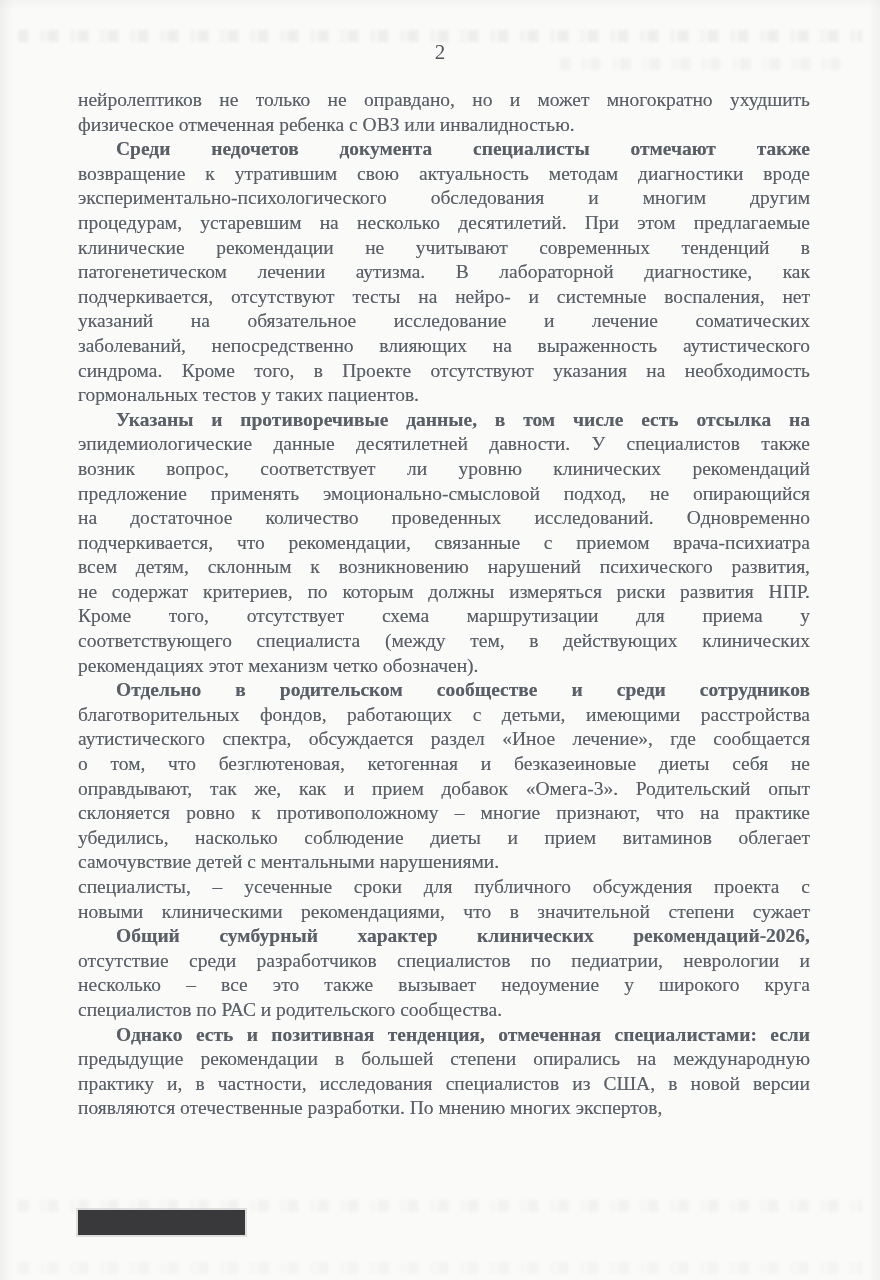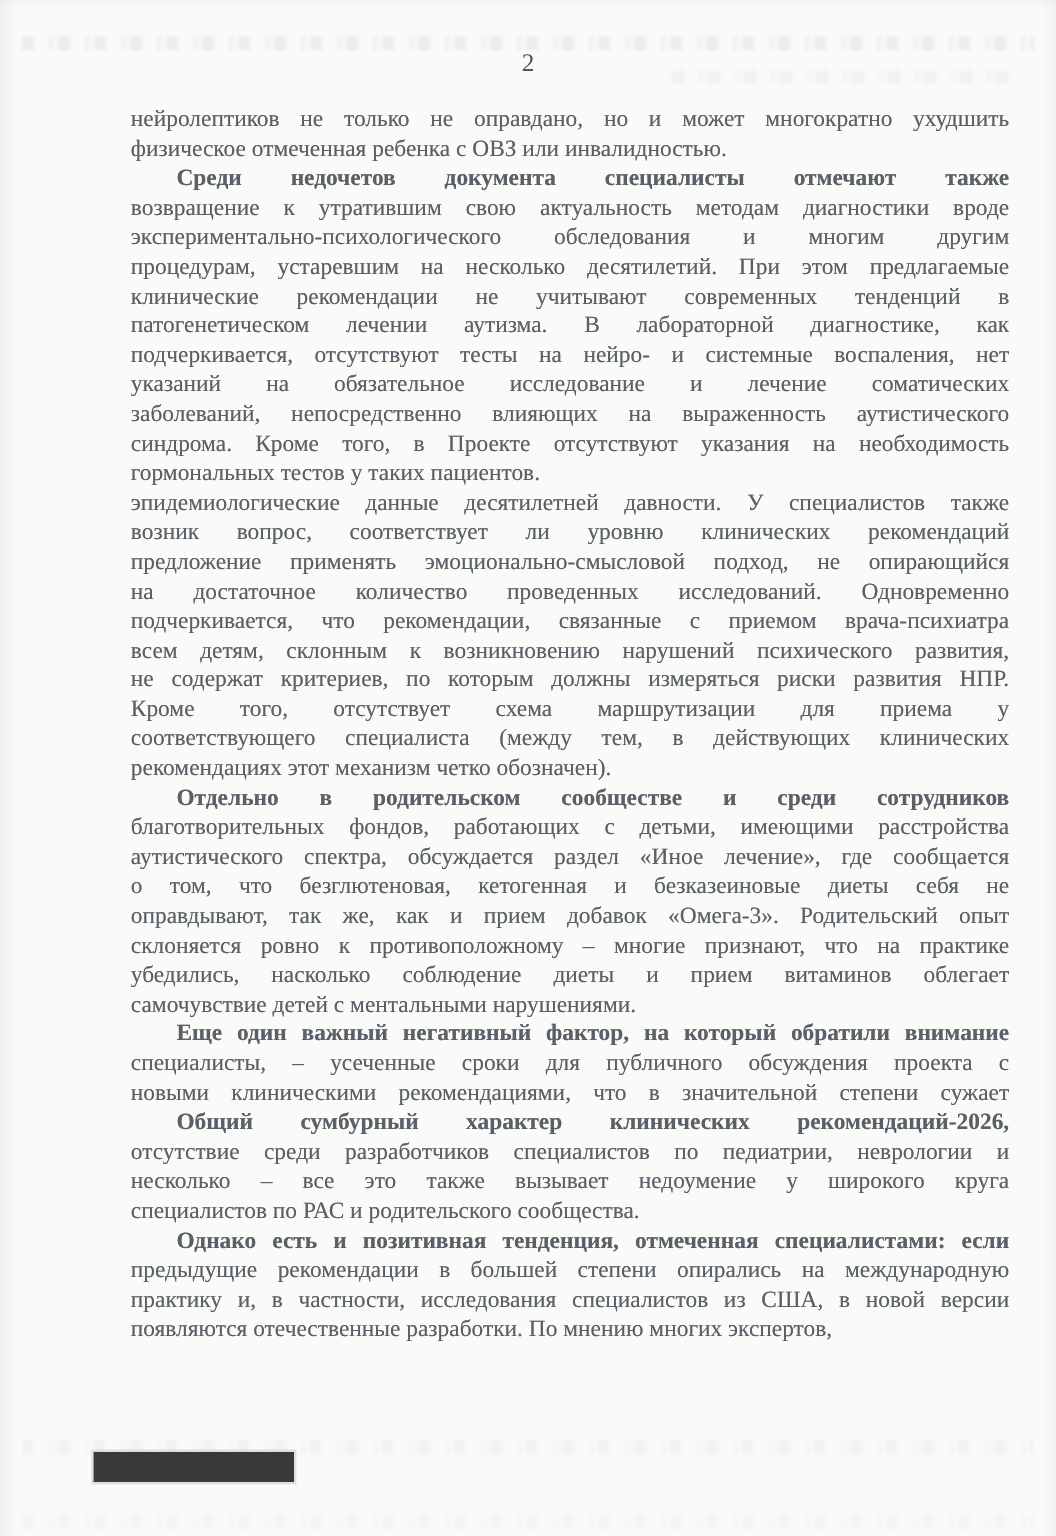--- a/index.html
+++ b/index.html
@@ -55,21 +55,20 @@
   }
 
   .text-column {
     position: absolute;
     left: 78px;
     top: 88px;
     width: 732px;
     color: #5a6067;
     font-size: 19.5px;
     text-shadow: 0 0 0.5px rgba(90,96,103,0.55);
-    margin-left: 31px;
   }
   .paragraph {
     margin: 0;
     padding: 0;
   }
   .line {
     height: 24.6px;
     line-height: 24.6px;
     text-align: justify;
     text-align-last: justify;
@@ -117,20 +116,21 @@
       <div class="line">процедурам, устаревшим на несколько десятилетий. При этом предлагаемые</div>
       <div class="line">клинические рекомендации не учитывают современных тенденций в</div>
       <div class="line">патогенетическом лечении аутизма. В лабораторной диагностике, как</div>
       <div class="line">подчеркивается, отсутствуют тесты на нейро- и системные воспаления, нет</div>
       <div class="line">указаний на обязательное исследование и лечение соматических</div>
       <div class="line">заболеваний, непосредственно влияющих на выраженность аутистического</div>
       <div class="line">синдрома. Кроме того, в Проекте отсутствуют указания на необходимость</div>
       <div class="line last">гормональных тестов у таких пациентов.</div>
     </div>
     <div class="paragraph indent">
+      <div class="line first">Указаны и противоречивые данные, в том числе есть отсылка на</div>
       <div class="line">эпидемиологические данные десятилетней давности. У специалистов также</div>
       <div class="line">возник вопрос, соответствует ли уровню клинических рекомендаций</div>
       <div class="line">предложение применять эмоционально-смысловой подход, не опирающийся</div>
       <div class="line">на достаточное количество проведенных исследований. Одновременно</div>
       <div class="line">подчеркивается, что рекомендации, связанные с приемом врача-психиатра</div>
       <div class="line">всем детям, склонным к возникновению нарушений психического развития,</div>
       <div class="line">не содержат критериев, по которым должны измеряться риски развития НПР.</div>
       <div class="line">Кроме того, отсутствует схема маршрутизации для приема у</div>
       <div class="line">соответствующего специалиста (между тем, в действующих клинических</div>
       <div class="line last">рекомендациях этот механизм четко обозначен).</div>
@@ -139,21 +139,20 @@
       <div class="line first">Отдельно в родительском сообществе и среди сотрудников</div>
       <div class="line">благотворительных фондов, работающих с детьми, имеющими расстройства</div>
       <div class="line">аутистического спектра, обсуждается раздел «Иное лечение», где сообщается</div>
       <div class="line">о том, что безглютеновая, кетогенная и безказеиновые диеты себя не</div>
       <div class="line">оправдывают, так же, как и прием добавок «Омега-3». Родительский опыт</div>
       <div class="line">склоняется ровно к противоположному – многие признают, что на практике</div>
       <div class="line">убедились, насколько соблюдение диеты и прием витаминов облегает</div>
       <div class="line last">самочувствие детей с ментальными нарушениями.</div>
     </div>
     <div class="paragraph indent">
-      <div class="line first">Еще один важный негативный фактор, на который обратили внимание</div>
       <div class="line">специалисты, – усеченные сроки для публичного обсуждения проекта с</div>
       <div class="line">новыми клиническими рекомендациями, что в значительной степени сужает</div>
     </div>
     <div class="paragraph indent">
       <div class="line first">Общий сумбурный характер клинических рекомендаций-2026,</div>
       <div class="line">отсутствие среди разработчиков специалистов по педиатрии, неврологии и</div>
       <div class="line">несколько – все это также вызывает недоумение у широкого круга</div>
       <div class="line last">специалистов по РАС и родительского сообщества.</div>
     </div>
     <div class="paragraph indent">

